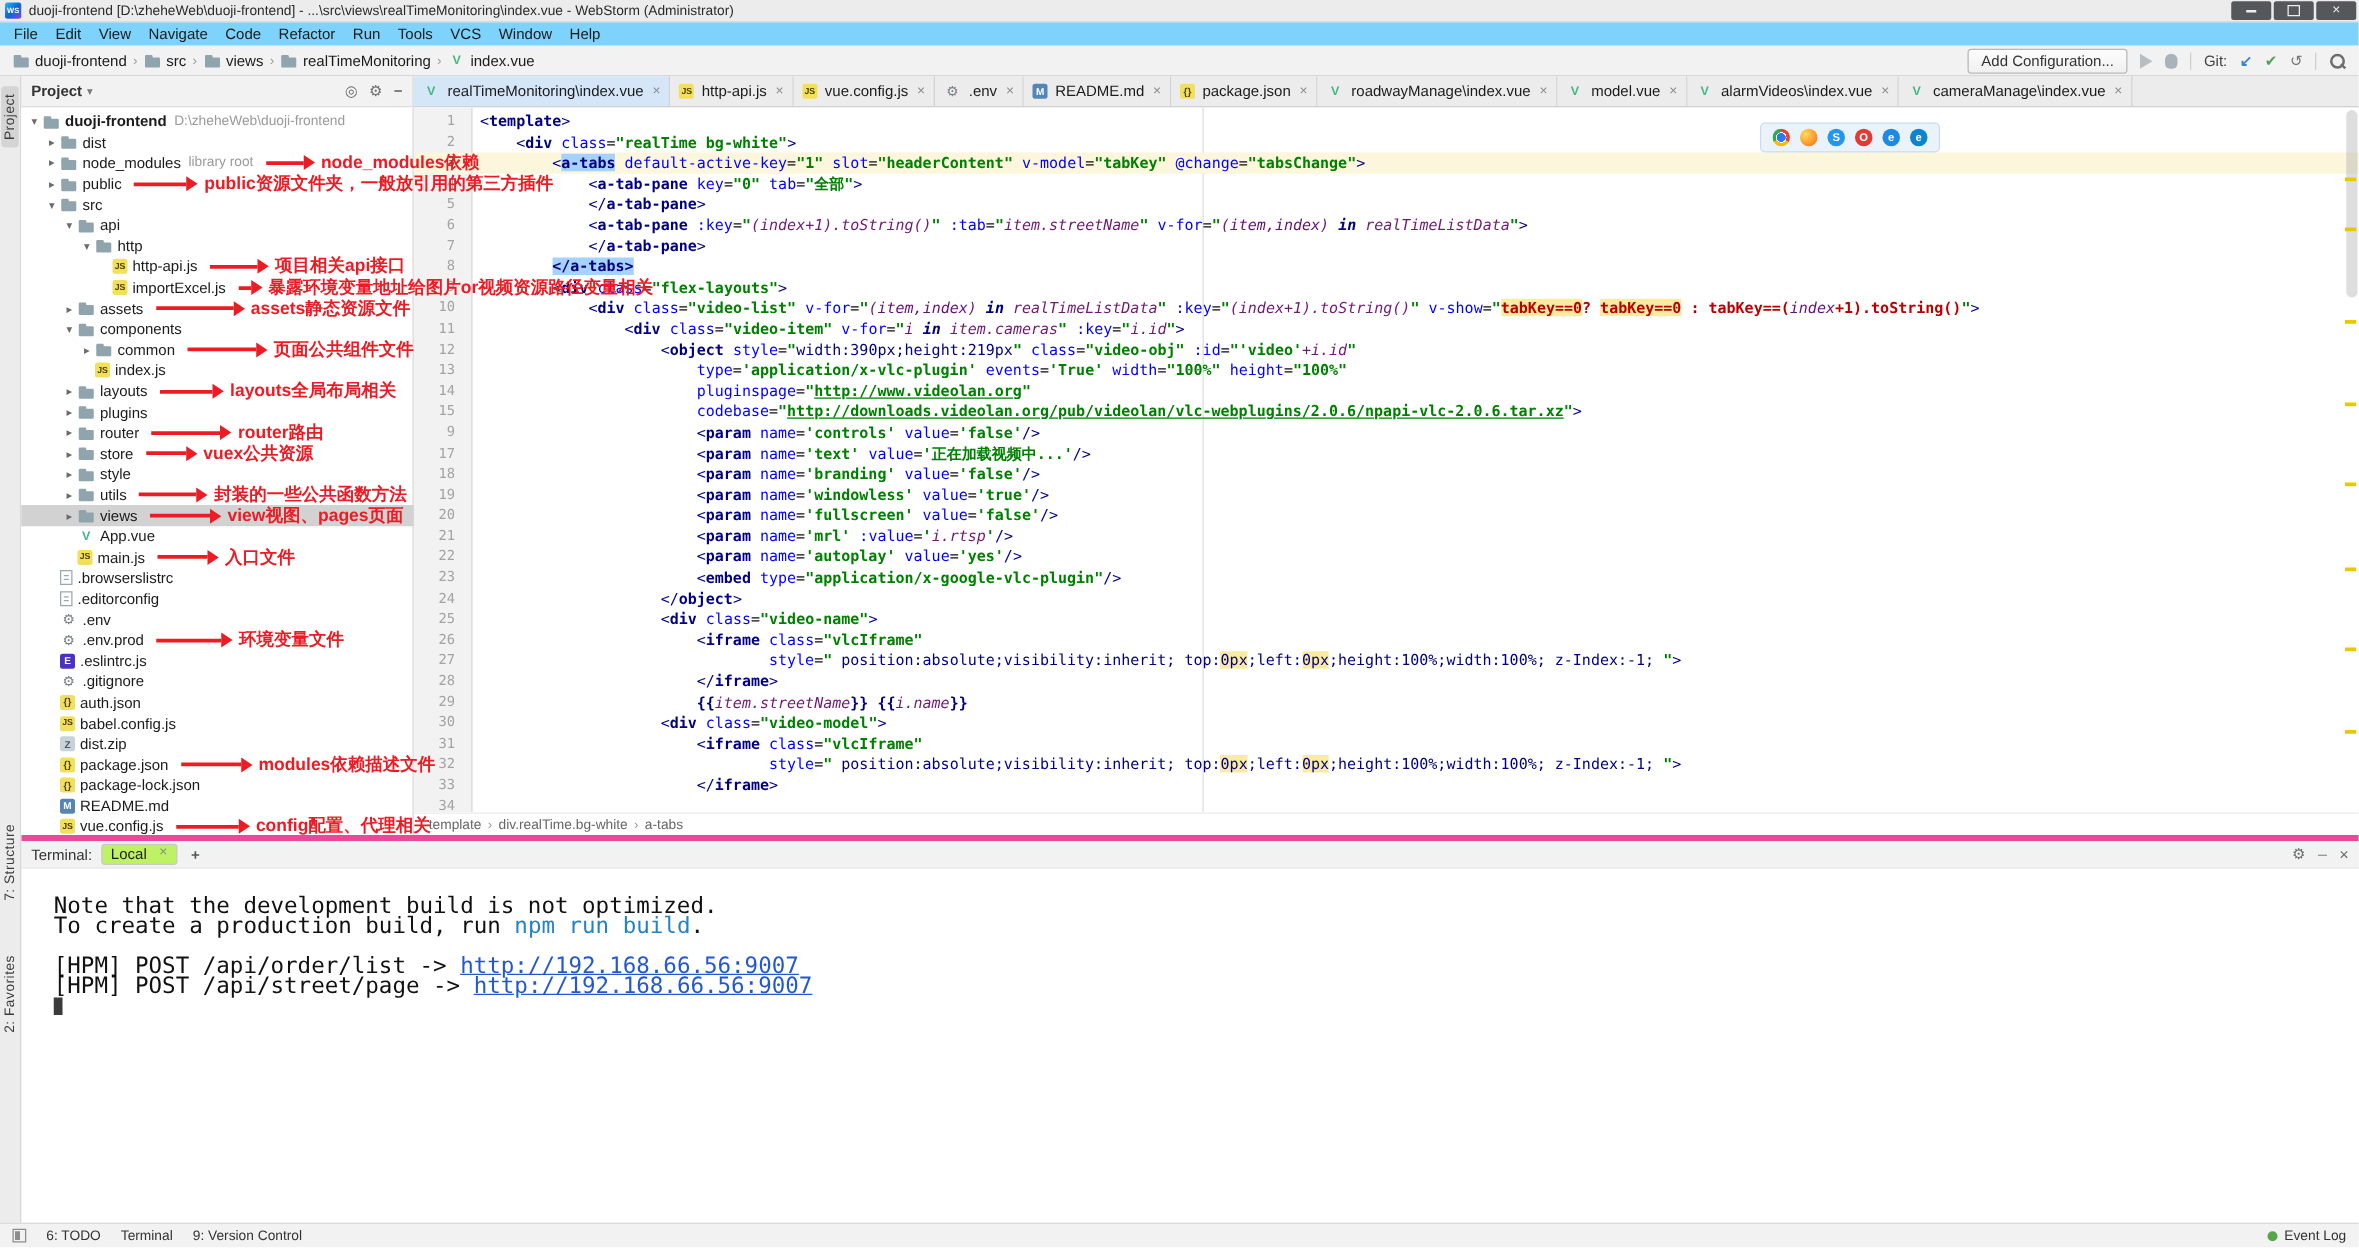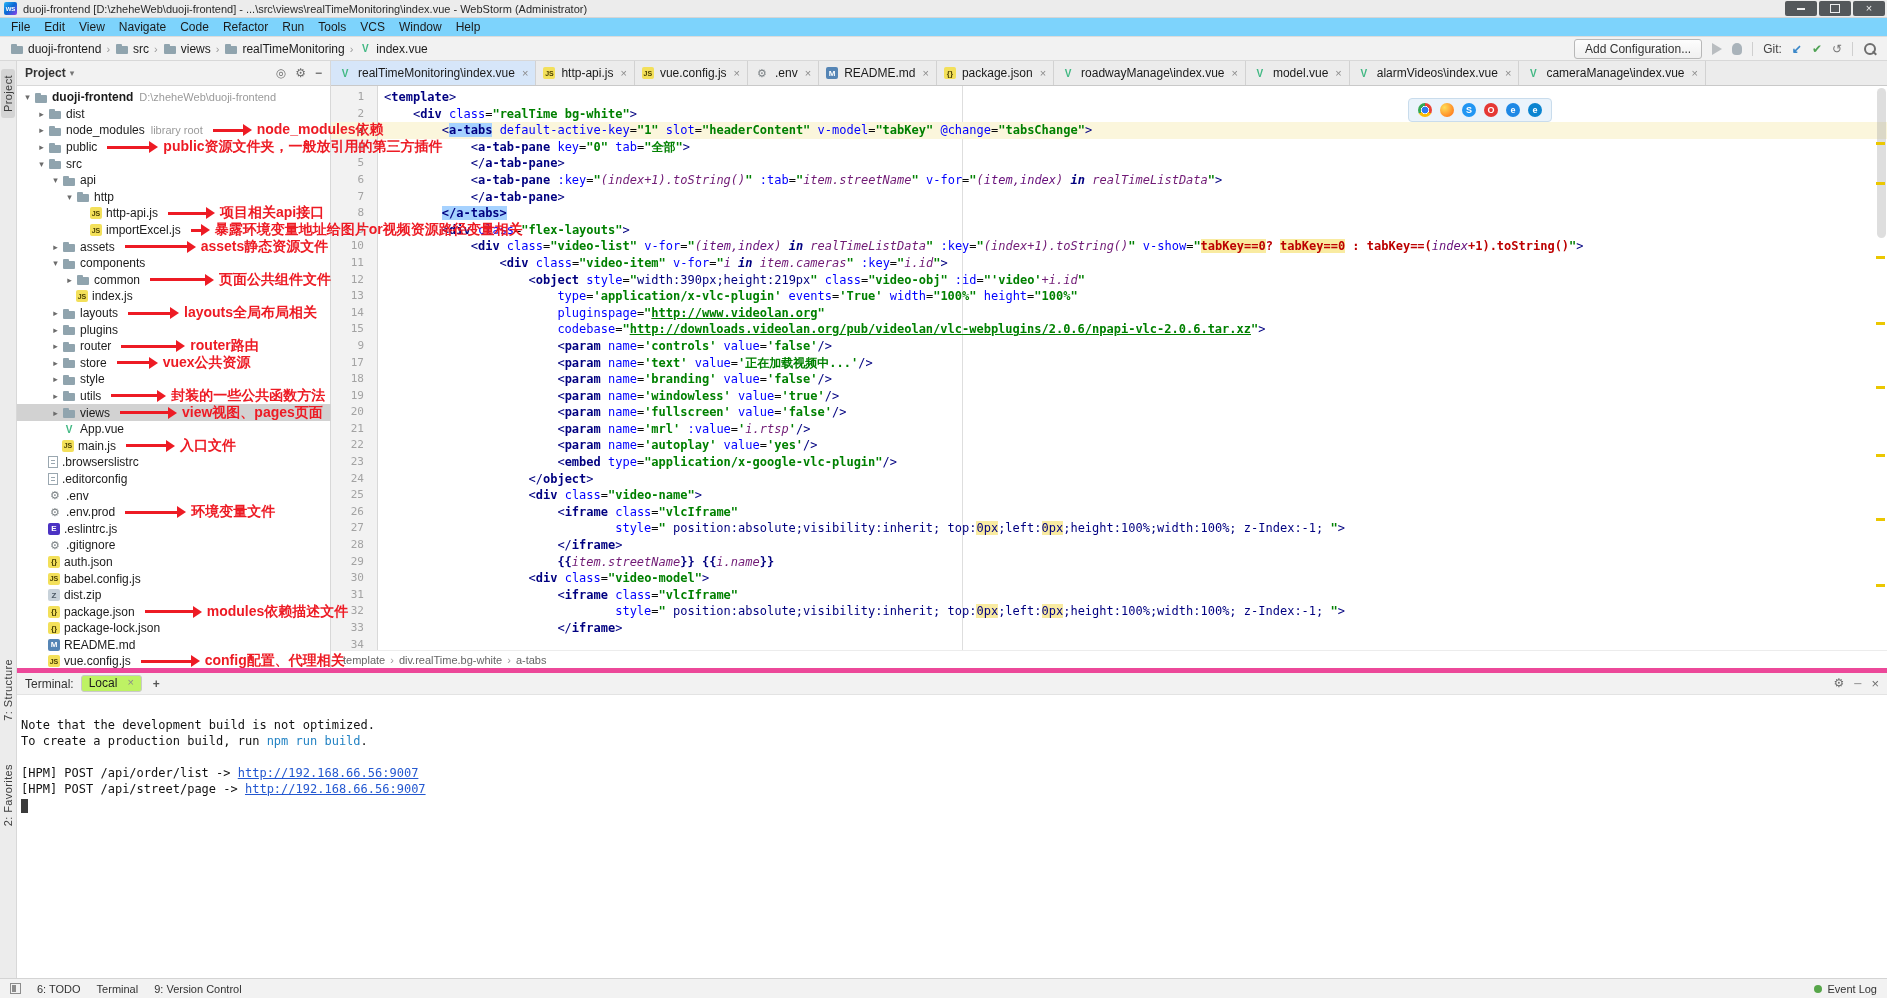--- a/index.html
+++ b/index.html
@@ -146,21 +146,21 @@
   
   .terminal{flex:1;display:flex;flex-direction:column;min-height:0;border-top:5px solid #ec4899}
   .termheader{height:22px;flex:none;background:#f2f2f2;border-bottom:1px solid #e3e3e3;display:flex;align-items:center;padding:0 8px;gap:7px;font-size:12px}
   .ttitle{color:#333}
   .ttab{background:#bef264;border:1px solid #c9c9c9;border-radius:3px;padding:0 7px;height:17px;display:flex;align-items:flex-start;gap:5px}
   .ttab .tclose::before{content:"×"}
   .tplus{color:#555;font-weight:bold;padding:0 4px}
   .th-icons{margin-left:auto;display:flex;gap:10px;color:#6e6e6e}
   .ic-hide::before{content:"─";font-size:10px}
   .ic-close::before{content:"×";font-size:13px}
-  .termbody{flex:1;background:#fff;font-family:"DejaVu Sans Mono",monospace;font-size:12px;color:#111;padding:6px 0 0 4px;overflow:hidden}
+  .termbody{flex:1;background:#fff;font-family:"DejaVu Sans Mono",monospace;font-size:18px;color:#111;padding:6px 0 0 26px;overflow:hidden}
   .tline{height:16px;line-height:16px;white-space:pre}
   .sg-tp{color:#111}
   .sg-tc{color:#2383c4}
   .sg-tl{color:#2458d0;text-decoration:underline}
   .cursor{display:inline-block;width:7px;height:14px;background:#3b3b3b;vertical-align:middle}
 
   
   .statusbar{height:20px;background:#f2f2f2;border-top:1px solid #d4d4d4;display:flex;align-items:center;padding:0 10px;font-size:11px;color:#333;gap:16px}
   .sw-ic{width:11px;height:11px;border:1px solid #8c8c8c;position:relative;display:inline-block}
   .sw-ic::before{content:"";position:absolute;left:1px;top:1px;width:4px;height:7px;background:#8c8c8c}

